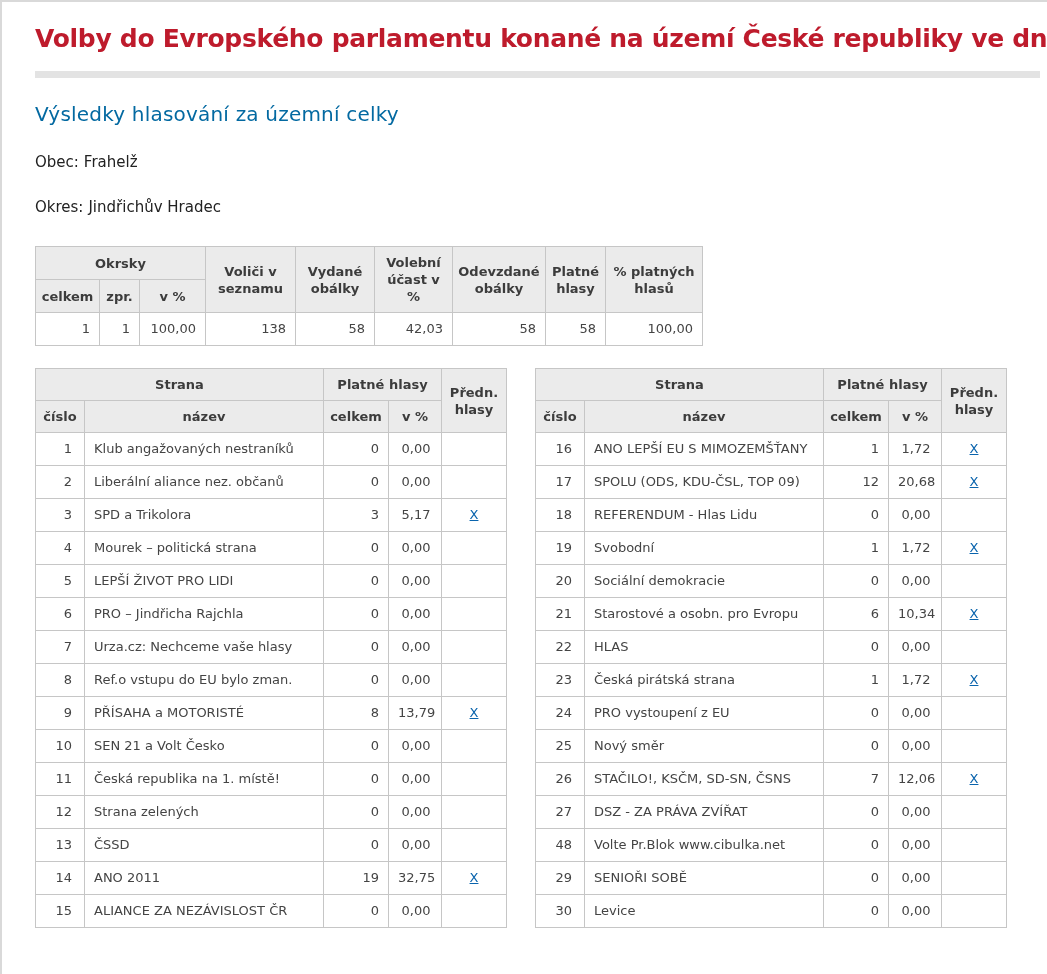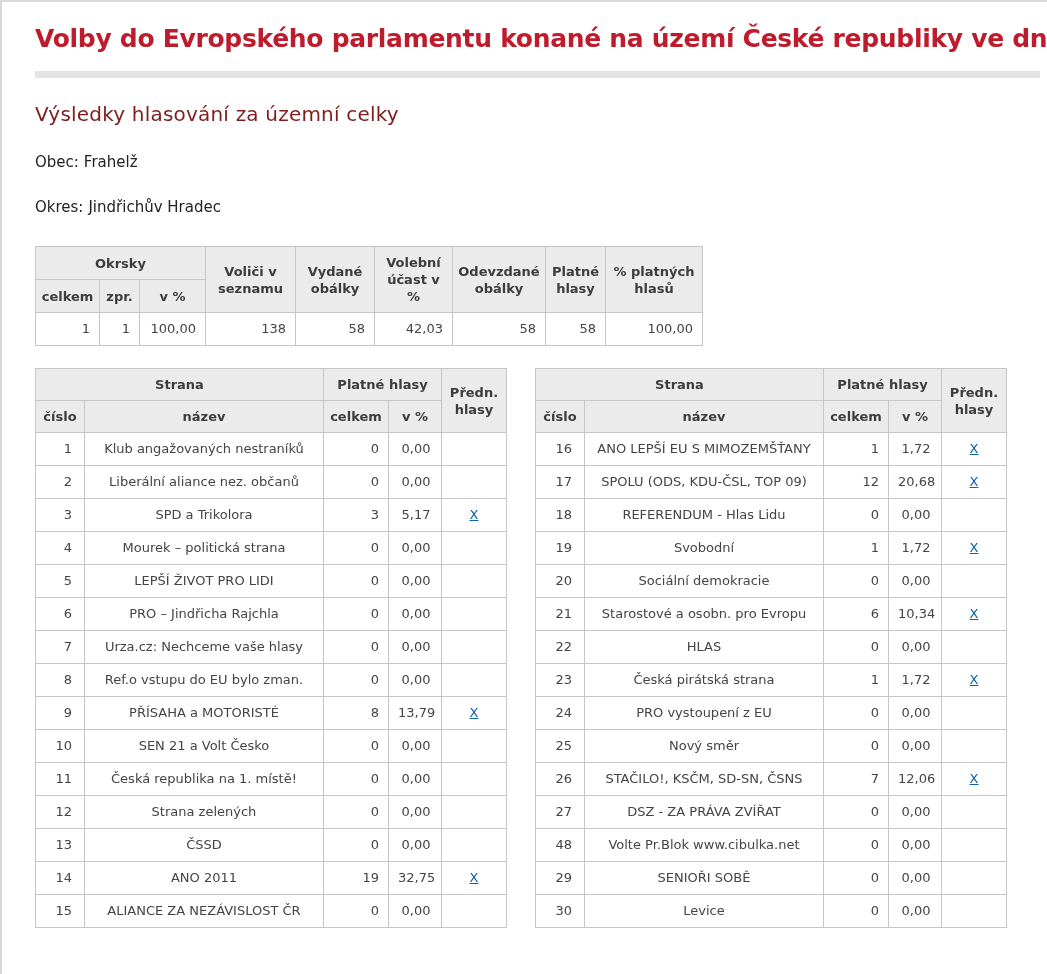--- a/index.html
+++ b/index.html
@@ -35,21 +35,21 @@
   }
   .divider{
     height:7px;
     background:var(--divider-gray);
     margin-top:15px;
   }
   h2.subtitle{
     margin:24px 0 8px 0;
     font-size:20px;
     font-weight:400;
-    color:#7f1d1d;
+    color:#0369a1;
     letter-spacing:0.2px;
   }
   .region-line{
     margin-top:27px;
     font-size:15px;
     color:#222222;
   }
   .region-line .value{margin-left:5px;}
 
   table{border-collapse:collapse;}
@@ -78,21 +78,21 @@
   .summary-table{margin-top:30px;}
   .summary-table td{text-align:right;}
 
   .tables-row{
     display:flex;
     gap:28px;
     margin-top:22px;
   }
   .party-table{width:472px;}
   .party-table td.num-cell{text-align:right;padding-right:12px;}
-  .party-table td.name-cell{text-align:center;padding-left:9px;overflow:hidden;white-space:nowrap;}
+  .party-table td.name-cell{text-align:left;padding-left:9px;overflow:hidden;white-space:nowrap;}
   .party-table td.total-cell{text-align:right;padding-right:9px;}
   .party-table td.pct-cell{text-align:center;padding-right:7px;}
   .party-table td.pref-cell{text-align:center;padding:8px 4px;}
   .party-table a{
     color:var(--link-blue);
     text-decoration:underline;
   }
 </style>
 </head>
 <body>

